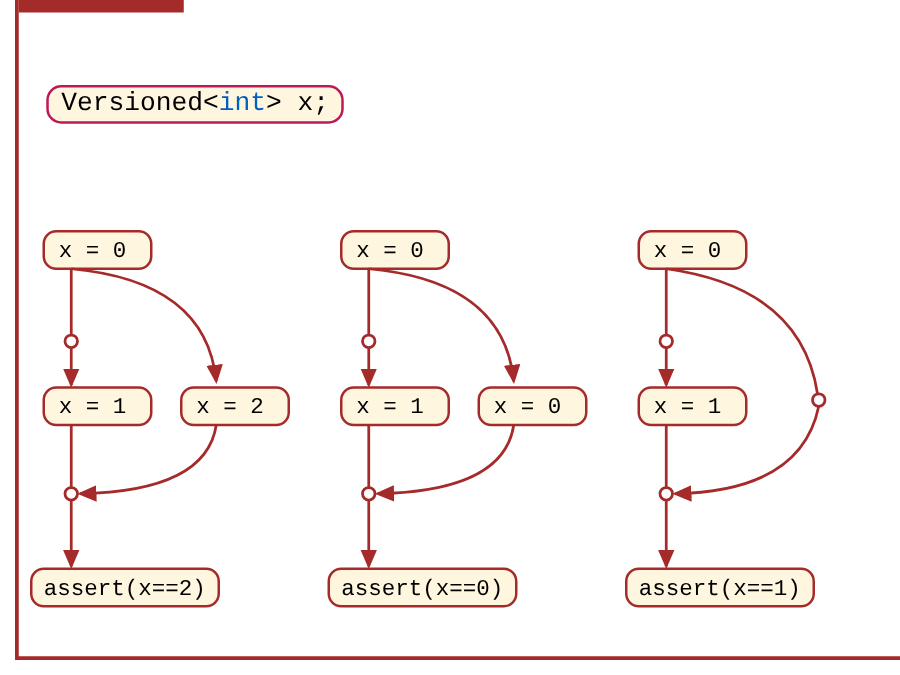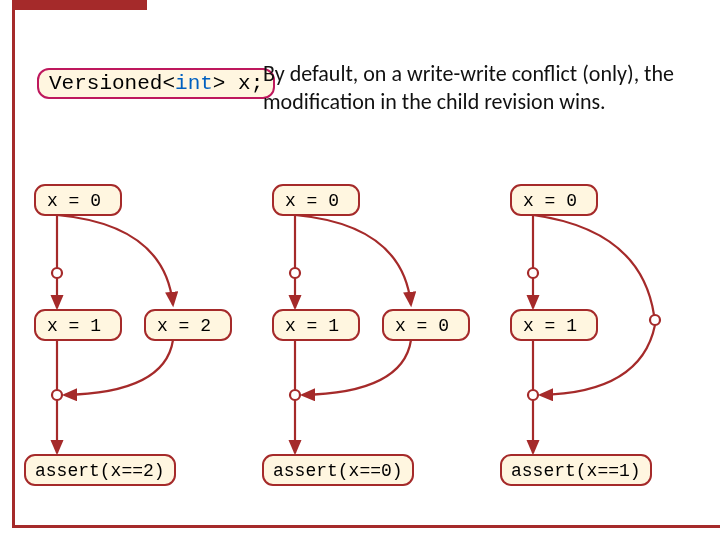--- a/index.html
+++ b/index.html
@@ -82,21 +82,20 @@
 </head>
 <body>
 
 <div class="slide">
   <div class="titlebar-accent"></div>
 
   <div class="decl-box">
     <span>Versioned&lt;</span><span class="kw">int</span><span>&gt; x;</span>
   </div>
 
-  <div class="desc">By default, on a write-write conflict (only), the modification in the child revision wins.</div>
 
   <svg class="graphs" viewBox="0 0 720 360">
     <defs>
       <marker id="ah" markerWidth="8" markerHeight="8" refX="6" refY="3" orient="auto">
         <path d="M0,0 L7,3 L0,6 z" fill="#a52a2a"></path>
       </marker>
     </defs>
 
     <g>
 

